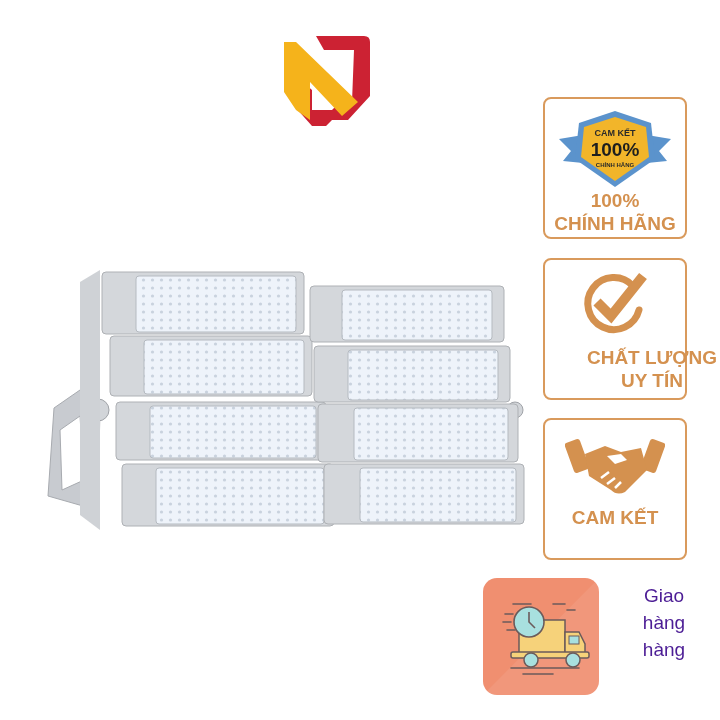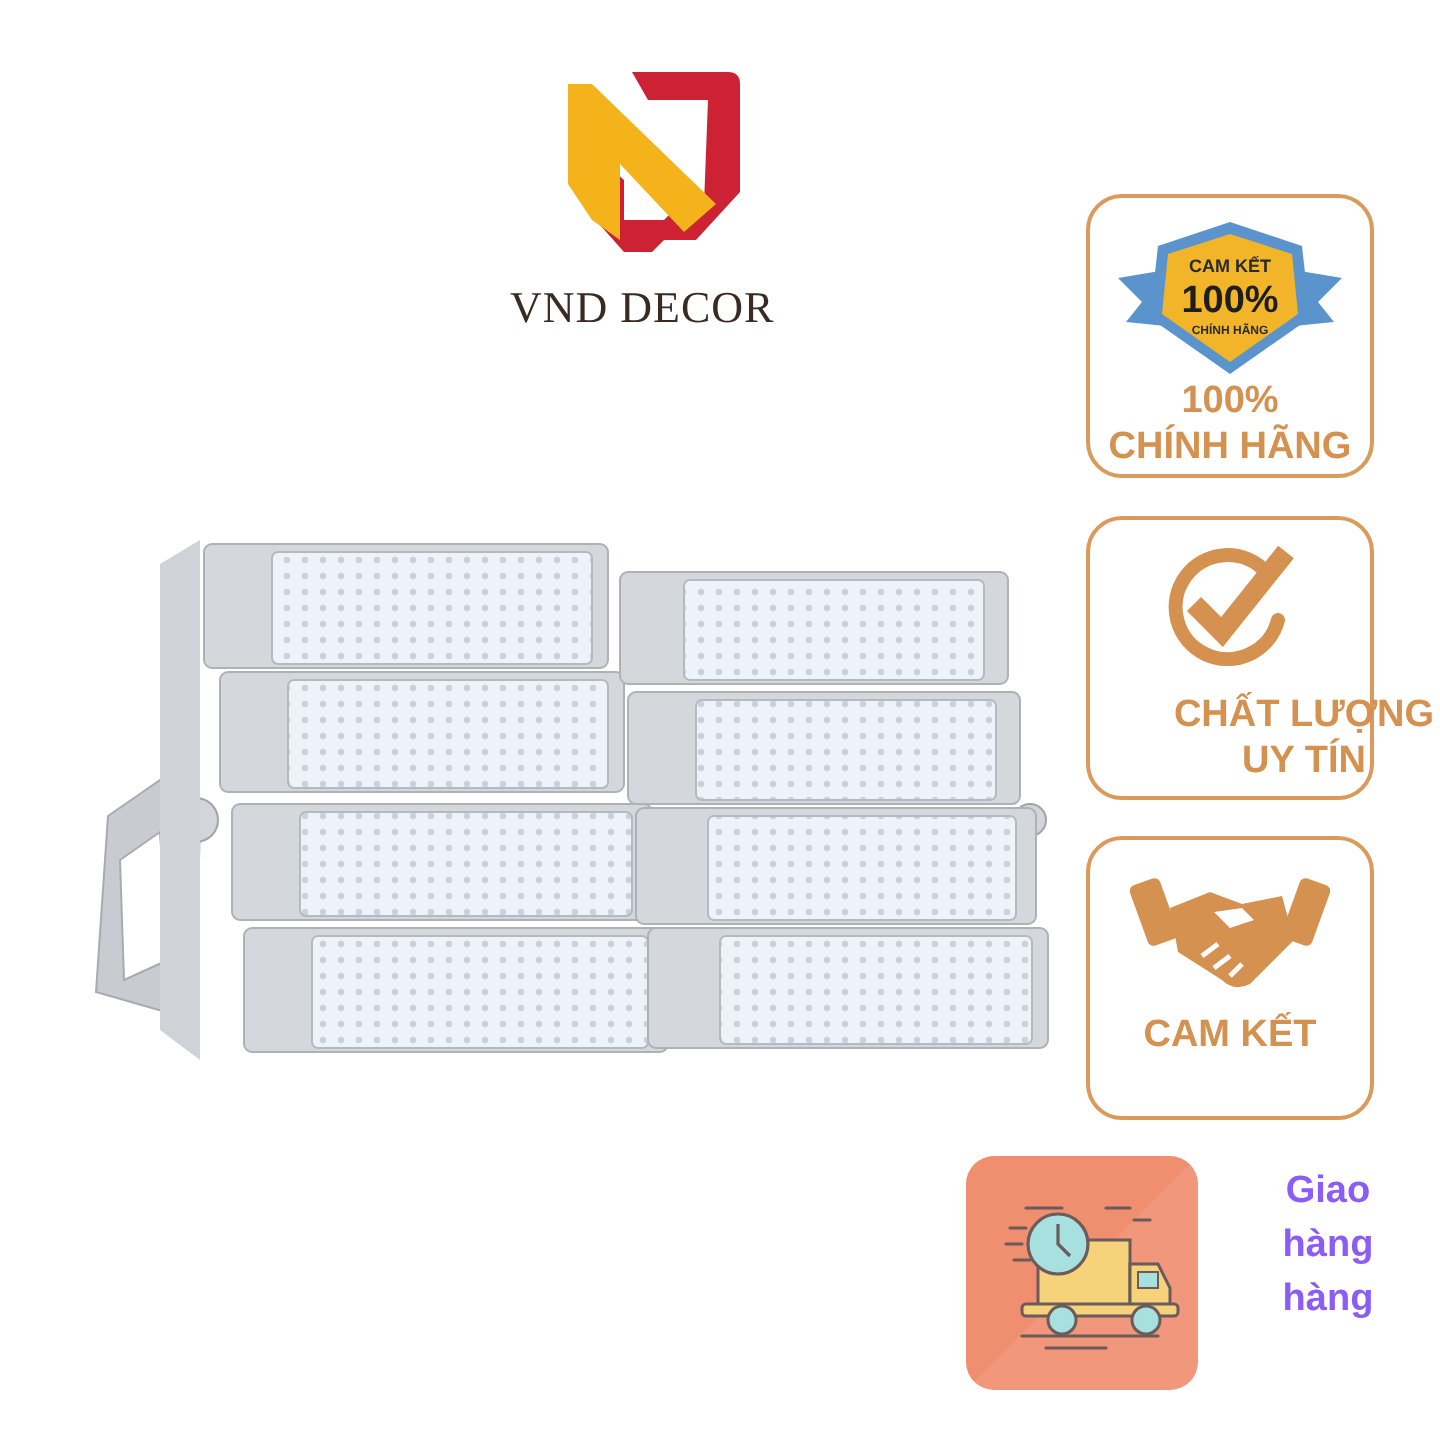--- a/index.html
+++ b/index.html
@@ -1,37 +1,36 @@
 <!DOCTYPE html>
 <html><head>
 <meta charset="utf-8">
 <style>
   html,body{margin:0;padding:0;}
   body{width:720px;height:720px;background:#ffffff;position:relative;overflow:hidden;font-family:"Liberation Sans",sans-serif;}
   .logo{position:absolute;left:270px;top:30px;width:120px;height:140px;}
   .logo svg{position:absolute;left:12px;top:0;}
   .brand{position:absolute;left:0;top:111px;width:150px;text-align:left;font-family:"Liberation Serif",serif;font-size:22px;color:#3a2a22;letter-spacing:0.5px;white-space:nowrap;transform:translateX(-15px);}
-  .badge{position:absolute;left:543px;width:144px;height:142px;border:2.5px solid #d99a5c;border-radius:18px;box-sizing:border-box;background:#fff;}
+  .badge{position:absolute;left:543px;width:144px;height:142px;border:2.5px solid #d99a5c;border-radius:8px;box-sizing:border-box;background:#fff;}
   .badge .txt{position:absolute;left:0;width:100%;text-align:center;color:#d4914f;font-weight:bold;font-size:19px;line-height:23px;}
   .badge .icon{position:absolute;left:0;width:100%;display:flex;justify-content:center;}
   .delivery{position:absolute;left:483px;top:578px;width:116px;height:117px;border-radius:14px;background:#f08f70;overflow:hidden;}
-  .delivery-text{position:absolute;left:614px;top:582px;width:100px;text-align:center;color:#8b5cf6;font-weight:bold;font-size:19px;line-height:27px;}
+  .delivery-text{position:absolute;left:614px;top:582px;width:100px;text-align:center;color:#4c1d95;font-weight:normal;font-size:19px;line-height:27px;}
   .product{position:absolute;left:40px;top:260px;width:500px;height:280px;}
 </style>
 </head>
 <body>
 
 <div class="logo">
   <svg width="96" height="105" viewBox="0 0 96 105">
 
     <path d="M34 6 L82 6 Q88 6 88 12 L88 66 L66 90 L50 90 L44 96 L30 96 L14 78 L14 46 L30 60 L30 80 L50 80 L58 72 L70 72 L72 20 L42 20 Z" fill="#cc2233"></path>
 
     <path d="M2 12 L14 12 L76 72 L60 86 L28 52 L28 90 L14 80 L2 62 Z" fill="#f5b31b"></path>
   </svg>
-  <div class="brand">VND DECOR</div>
 </div>
 
 <div class="product">
   <svg width="500" height="280" viewBox="0 0 500 280">
     <defs>
       <pattern id="leds" width="9" height="8" patternUnits="userSpaceOnUse">
         <rect width="9" height="8" fill="#eef3fa"></rect>
         <circle cx="4.5" cy="4" r="1.6" fill="#c9d2de"></circle>
       </pattern>
     </defs>

